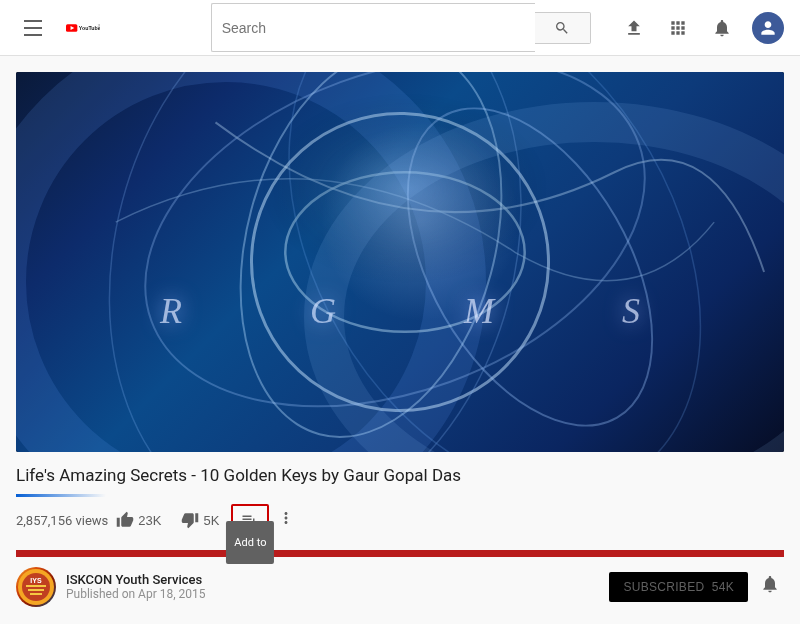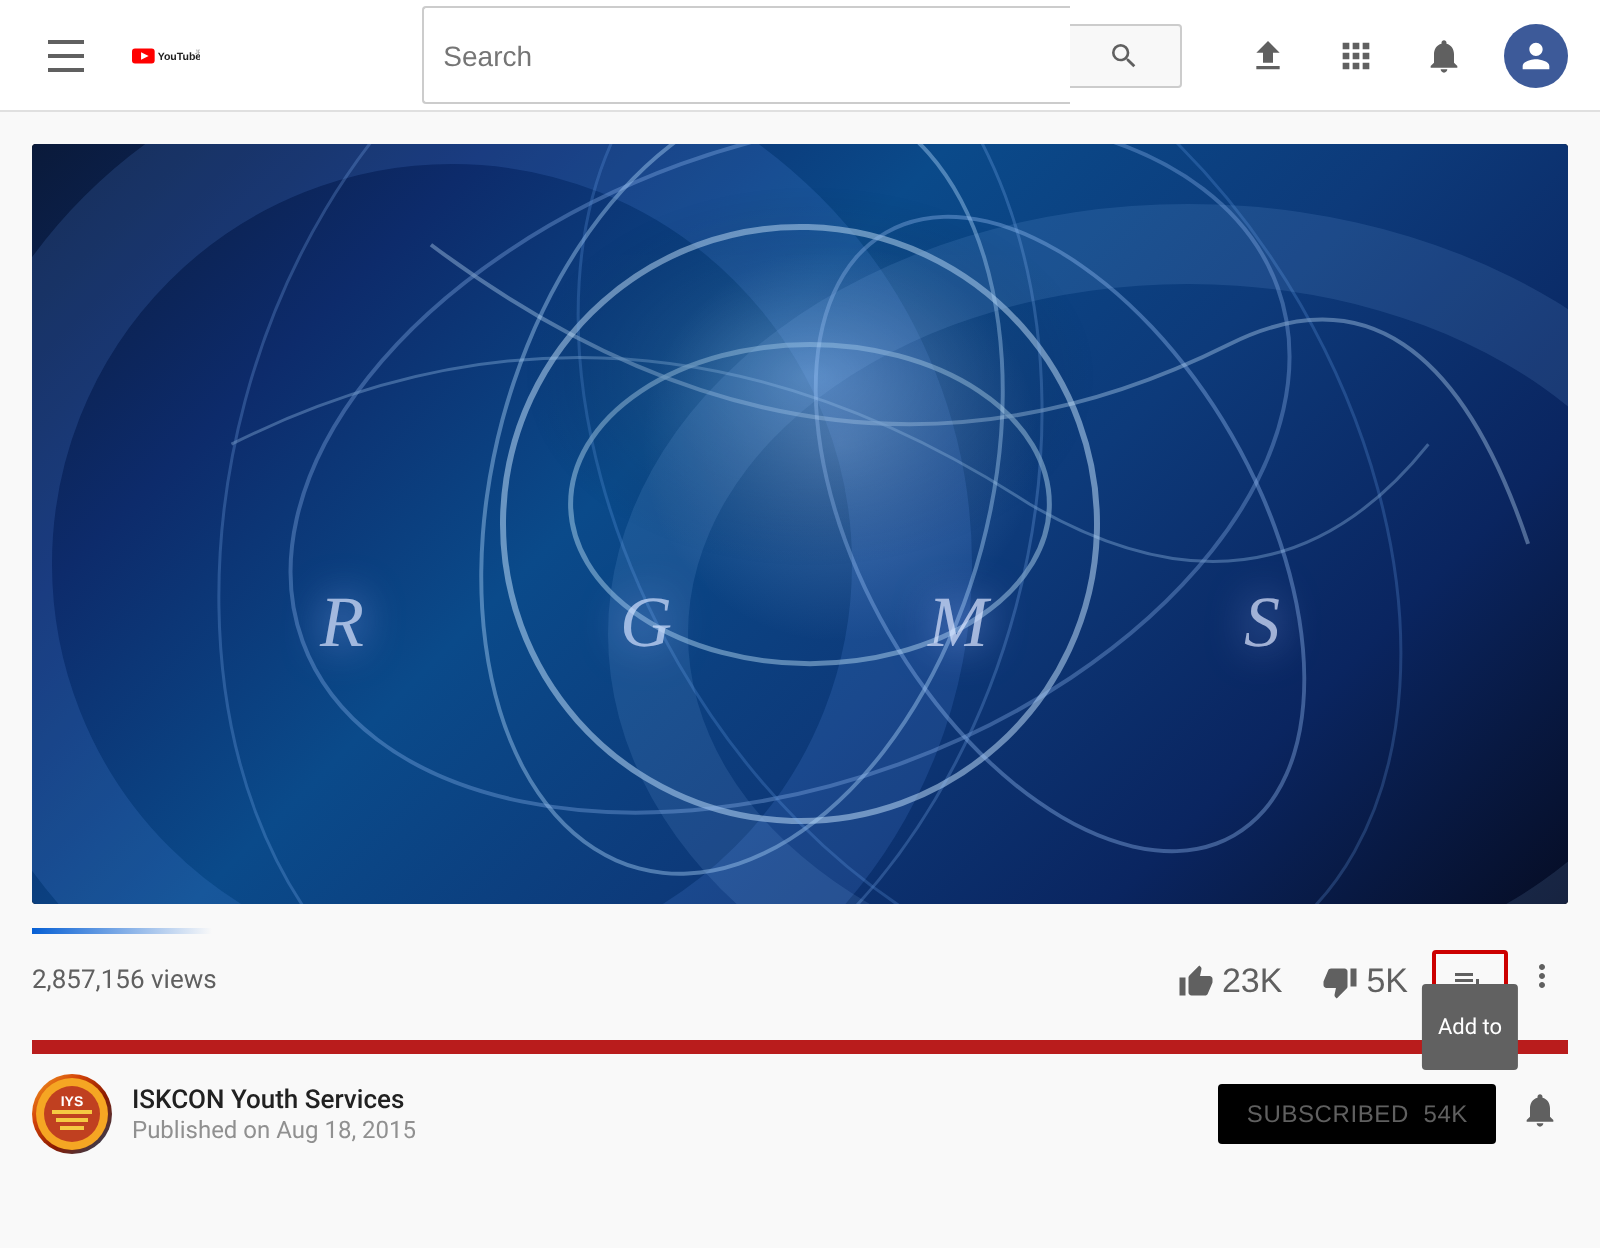--- a/index.html
+++ b/index.html
@@ -215,22 +215,20 @@
     .video-title {
       font-size: 17px;
       font-weight: 400;
       color: #212121;
       line-height: 1.4;
       margin-bottom: 6px;
     }
     .video-meta-row {
       display: flex;
       align-items: center;
-      justify-content: space-between;
-      gap: 16px;
     }
     .view-count {
       font-size: 13px;
       color: #606060;
     }
     .action-buttons {
       display: flex;
       align-items: center;
       gap: 4px;
     }
@@ -240,21 +238,21 @@
       gap: 4px;
       background: none;
       border: none;
       cursor: pointer;
       padding: 6px 8px;
       font-size: 13px;
       color: #606060;
       border-radius: 2px;
     }
     .action-btn svg { fill: #606060; }
-    .action-count { font-size: 17px; color: #606060; }
+    .action-count { font-size: 13px; color: #606060; }
 
     
     .save-btn-wrapper {
       position: relative;
     }
     .save-btn {
       display: flex;
       align-items: center;
       gap: 4px;
       background: none;
@@ -446,20 +444,21 @@
       <div class="letters-row">
         <span class="video-letter">R</span>
         <span class="video-letter">G</span>
         <span class="video-letter">M</span>
         <span class="video-letter">S</span>
       </div>
     </div>
   </div>
 
   <div class="video-info">
+    <div class="video-title">Life's Amazing Secrets - 10 Golden Keys by Gaur Gopal Das</div>
     <div style="height:3px;background:linear-gradient(to right,#065fd4,transparent);width:90px;margin-bottom:6px;"></div>
 
     <div class="video-meta-row">
       <span class="view-count">2,857,156 views</span>
 
       <div class="action-buttons">
 
         <button class="action-btn">
           <svg width="18" height="18" viewBox="0 0 24 24" fill="#606060">
             <path d="M1 21h4V9H1v12zm22-11c0-1.1-.9-2-2-2h-6.31l.95-4.57.03-.32c0-.41-.17-.79-.44-1.06L14.17 1 7.59 7.59C7.22 7.95 7 8.45 7 9v10c0 1.1.9 2 2 2h9c.83 0 1.54-.5 1.84-1.22l3.02-7.05c.09-.23.14-.47.14-.73v-2z"></path>
@@ -503,21 +502,21 @@
             <rect x="4" y="4" width="28" height="28" fill="#c04020" rx="14"></rect>
             <text x="18" y="14" text-anchor="middle" font-size="7" font-weight="bold" fill="white" font-family="Arial">IYS</text>
             <rect x="8" y="16" width="20" height="2" fill="#f5c842"></rect>
             <rect x="10" y="20" width="16" height="2" fill="#f5c842"></rect>
             <rect x="12" y="24" width="12" height="2" fill="#f5c842"></rect>
           </svg>
         </div>
       </div>
       <div>
         <div class="channel-name">ISKCON Youth Services</div>
-        <div class="channel-date">Published on Aug 18, 2015</div>
+        <div class="channel-date">Published on Apr 18, 2015</div>
       </div>
     </div>
     <div class="channel-right">
       <button class="subscribed-btn">
         <span>SUBSCRIBED</span>
         &nbsp;<span>54K</span>
       </button>
       <button class="bell-btn">
         <svg width="20" height="20" viewBox="0 0 24 24" fill="#606060">
           <path d="M12 22c1.1 0 2-.9 2-2h-4c0 1.1.9 2 2 2zm6-6v-5c0-3.07-1.64-5.64-4.5-6.32V4c0-.83-.67-1.5-1.5-1.5s-1.5.67-1.5 1.5v.68C7.63 5.36 6 7.92 6 11v5l-2 2v1h16v-1l-2-2z"></path>

